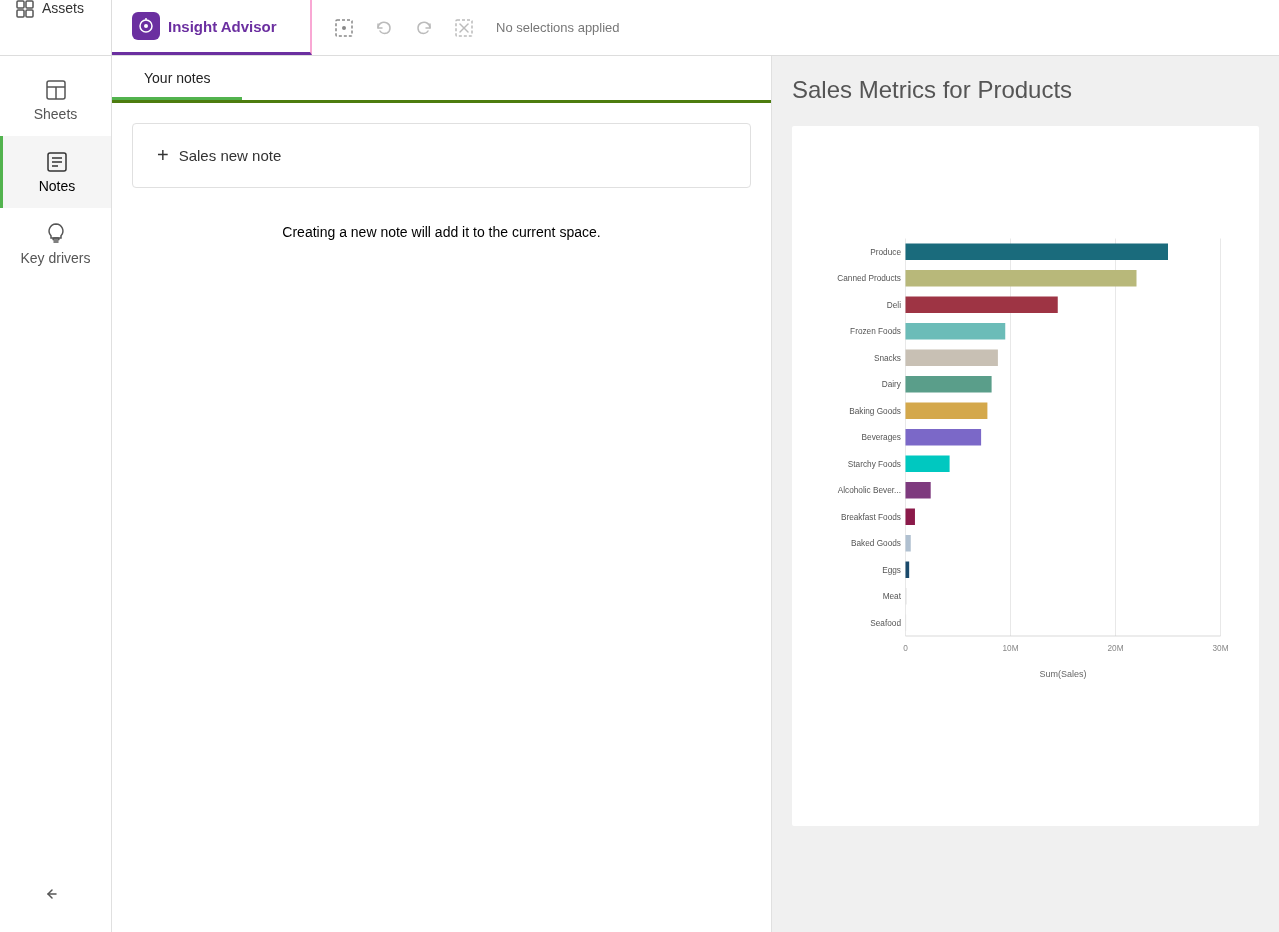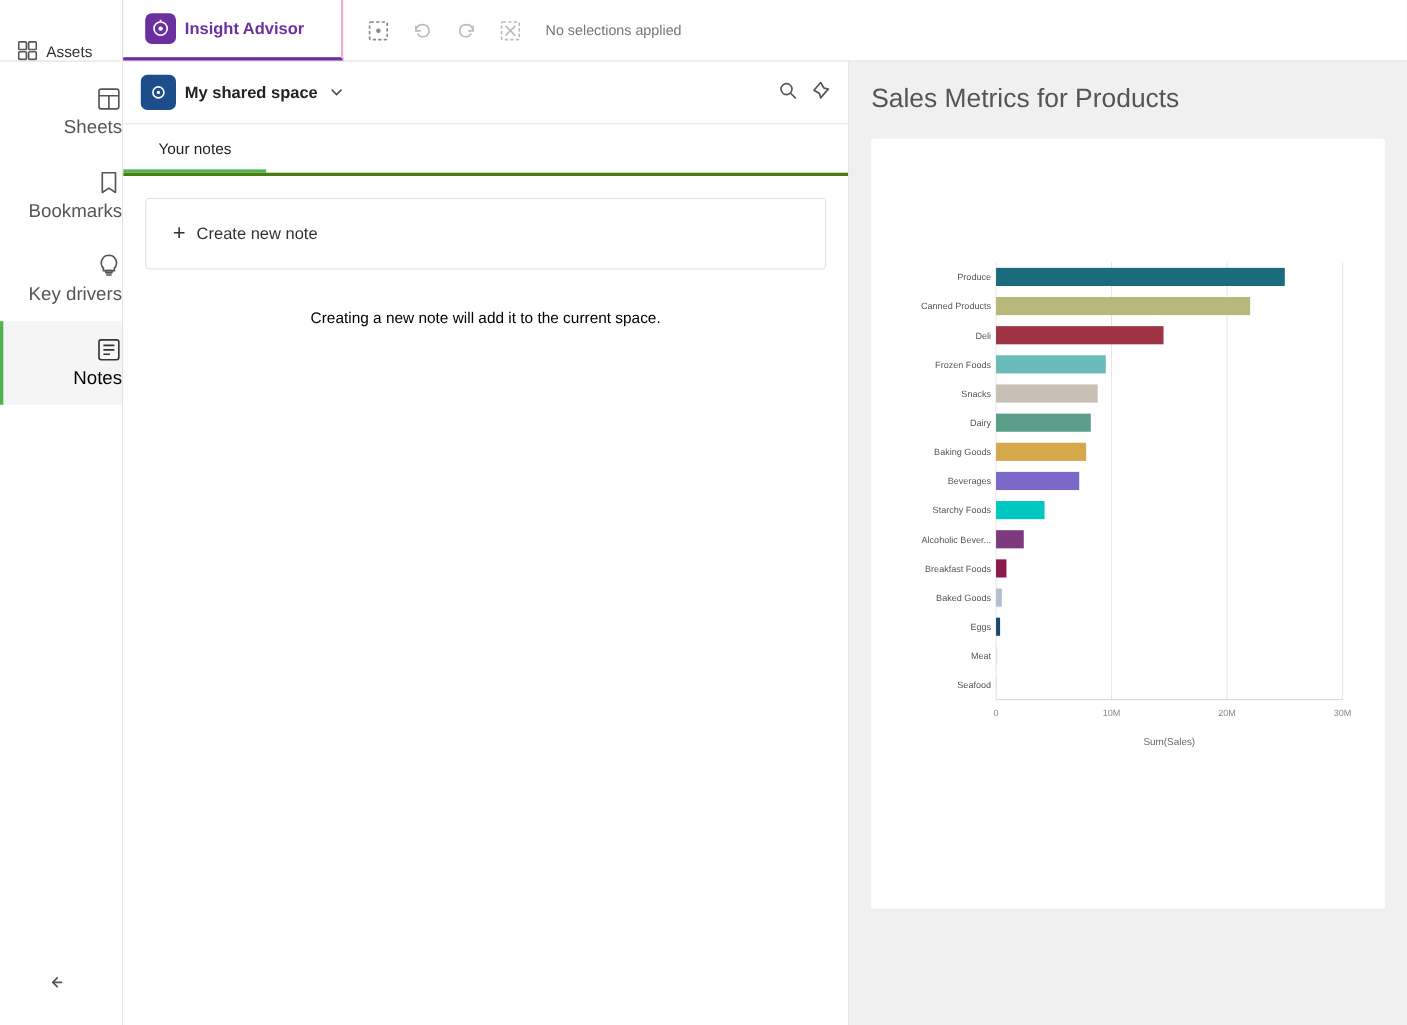--- a/index.html
+++ b/index.html
@@ -5,21 +5,21 @@
     * { box-sizing: border-box; margin: 0; padding: 0; }
     body { font-family: 'Segoe UI', Arial, sans-serif; background: #f0f0f0; height: 932px; width: 1279px; overflow: hidden; display: flex; flex-direction: column; }
 
     
     .topbar {
       display: flex; align-items: center; height: 56px;
       background: #fff; border-bottom: 1px solid #ddd;
       flex-shrink: 0;
     }
     .topbar-assets {
-      display: flex; align-items: flex-end; gap: 8px;
+      display: flex; align-items: flex-start; gap: 8px;
       padding: 0 16px; height: 100%; border-right: 1px solid #ddd;
       color: #333; font-size: 14px; cursor: pointer; min-width: 112px;
     }
     .topbar-assets svg { color: #555; }
     .topbar-insight {
       display: flex; align-items: center; gap: 8px;
       padding: 0 20px; height: 100%; border-right: 2px solid #f9a8d4;
       color: #6b2fa0; font-size: 15px; font-weight: 600; cursor: pointer;
       border-bottom: 3px solid #6b2fa0; min-width: 200px;
     }
@@ -39,22 +39,22 @@
       display: flex; flex: 1; overflow: hidden;
     }
 
     
     .icon-sidebar {
       width: 112px; background: #fff; border-right: 1px solid #e0e0e0;
       display: flex; flex-direction: column; align-items: center;
       padding-top: 8px; gap: 0;
     }
     .sidebar-item {
-      width: 100%; display: flex; flex-direction: column; align-items: flex-end;
-      padding: 14px 0; cursor: pointer; color: #555; font-size: 17px; gap: 4px;
+      width: 100%; display: flex; flex-direction: column; align-items: center;
+      padding: 14px 0; cursor: pointer; color: #555; font-size: 14px; gap: 4px;
     }
     .sidebar-item.active {
       background: #f5f5f5; color: #000; border-left: 3px solid #52b34e;
     }
     .sidebar-item svg { font-size: 22px; }
     .sidebar-bottom {
       margin-top: auto; margin-bottom: 16px; width: 100%; display: flex; justify-content: center;
     }
     .sidebar-collapse {
       cursor: pointer; color: #555; padding: 8px;
@@ -172,89 +172,58 @@
 
   <div class="icon-sidebar">
     <div class="sidebar-item">
       <svg width="24" height="24" viewBox="0 0 24 24" fill="none">
         <rect x="3" y="3" width="18" height="18" rx="2" stroke="#555" stroke-width="1.5" fill="none"></rect>
         <line x1="3" y1="9" x2="21" y2="9" stroke="#555" stroke-width="1.5"></line>
         <line x1="12" y1="9" x2="12" y2="21" stroke="#555" stroke-width="1.5"></line>
       </svg>
       <span>Sheets</span>
     </div>
-    <div class="sidebar-item">
-      <svg width="24" height="24" viewBox="0 0 24 24" fill="none">
-        <path d="M6 3h12v18l-6-4-6 4V3z" stroke="#555" stroke-width="1.5" fill="none" stroke-linejoin="round"></path>
-      </svg>
-      <span>Bookmarks</span>
-    </div>
-    <div class="sidebar-item">
-      <svg width="24" height="24" viewBox="0 0 24 24" fill="none">
-        <path d="M12 2a7 7 0 0 1 5 11.8V16h-10v-2.2A7 7 0 0 1 12 2z" stroke="#555" stroke-width="1.5" fill="none"></path>
-        <rect x="9" y="16" width="6" height="2" rx="1" stroke="#555" stroke-width="1.5" fill="none"></rect>
-        <line x1="10" y1="20" x2="14" y2="20" stroke="#555" stroke-width="1.5" stroke-linecap="round"></line>
-      </svg>
-      <span>Key drivers</span>
-    </div>
     <div class="sidebar-item active">
       <svg width="24" height="24" viewBox="0 0 24 24" fill="none">
         <rect x="3" y="3" width="18" height="18" rx="2" stroke="#333" stroke-width="1.5" fill="none"></rect>
         <line x1="7" y1="8" x2="17" y2="8" stroke="#333" stroke-width="1.5"></line>
         <line x1="7" y1="12" x2="17" y2="12" stroke="#333" stroke-width="1.5"></line>
         <line x1="7" y1="16" x2="13" y2="16" stroke="#333" stroke-width="1.5"></line>
       </svg>
       <span>Notes</span>
+    </div>
+    <div class="sidebar-item">
+      <svg width="24" height="24" viewBox="0 0 24 24" fill="none">
+        <path d="M12 2a7 7 0 0 1 5 11.8V16h-10v-2.2A7 7 0 0 1 12 2z" stroke="#555" stroke-width="1.5" fill="none"></path>
+        <rect x="9" y="16" width="6" height="2" rx="1" stroke="#555" stroke-width="1.5" fill="none"></rect>
+        <line x1="10" y1="20" x2="14" y2="20" stroke="#555" stroke-width="1.5" stroke-linecap="round"></line>
+      </svg>
+      <span>Key drivers</span>
     </div>
     <div class="sidebar-bottom">
       <div class="sidebar-collapse">
         <svg width="20" height="20" viewBox="0 0 20 20" fill="none">
           <line x1="2" y1="10" x2="10" y2="10" stroke="#555" stroke-width="1.5" stroke-linecap="round"></line>
           <polyline points="6,6 2,10 6,14" stroke="#555" stroke-width="1.5" fill="none" stroke-linecap="round" stroke-linejoin="round"></polyline>
         </svg>
       </div>
     </div>
   </div>
 
   <div class="notes-panel">
-    <div class="panel-header">
-      <div class="space-icon">
-        <svg width="18" height="18" viewBox="0 0 18 18" fill="white">
-          <circle cx="9" cy="9" r="5" stroke="white" stroke-width="1.5" fill="none"></circle>
-          <circle cx="9" cy="9" r="1.5" fill="white"></circle>
-        </svg>
-      </div>
-      <span class="space-name">My shared space</span>
-      <svg width="18" height="18" viewBox="0 0 18 18" fill="none" style="cursor:pointer">
-        <polyline points="5,7 9,11 13,7" stroke="#555" stroke-width="1.5" fill="none" stroke-linecap="round" stroke-linejoin="round"></polyline>
-      </svg>
-      <div class="panel-header-actions">
-        <span class="icon">
-          <svg width="18" height="18" viewBox="0 0 18 18" fill="none">
-            <circle cx="8" cy="8" r="5" stroke="#555" stroke-width="1.5" fill="none"></circle>
-            <line x1="12" y1="12" x2="16" y2="16" stroke="#555" stroke-width="1.5" stroke-linecap="round"></line>
-          </svg>
-        </span>
-        <span class="icon">
-          <svg width="18" height="18" viewBox="0 0 18 18" fill="none">
-            <path d="M9 2 L12 7 L16 8 L9 16 L8 12 L3 9 Z" stroke="#555" stroke-width="1.5" fill="none" stroke-linejoin="round"></path>
-          </svg>
-        </span>
-      </div>
-    </div>
 
     <div class="tabs">
       <div class="tab active">
         <span>Your notes</span>
       </div>
     </div>
 
     <div class="create-note-btn">
       <span class="create-plus">+</span>
-      <span>Create new note</span>
+      <span>Sales new note</span>
     </div>
 
     <p class="panel-hint">Creating a new note will add it to the current space.</p>
   </div>
 
   <div class="chart-area">
     <div class="chart-title">Sales Metrics for Products</div>
     <div class="chart-container">
       <svg class="chart-svg" id="bar-chart-svg" viewBox="0 0 580 600" preserveAspectRatio="xMidYMid meet">
 

